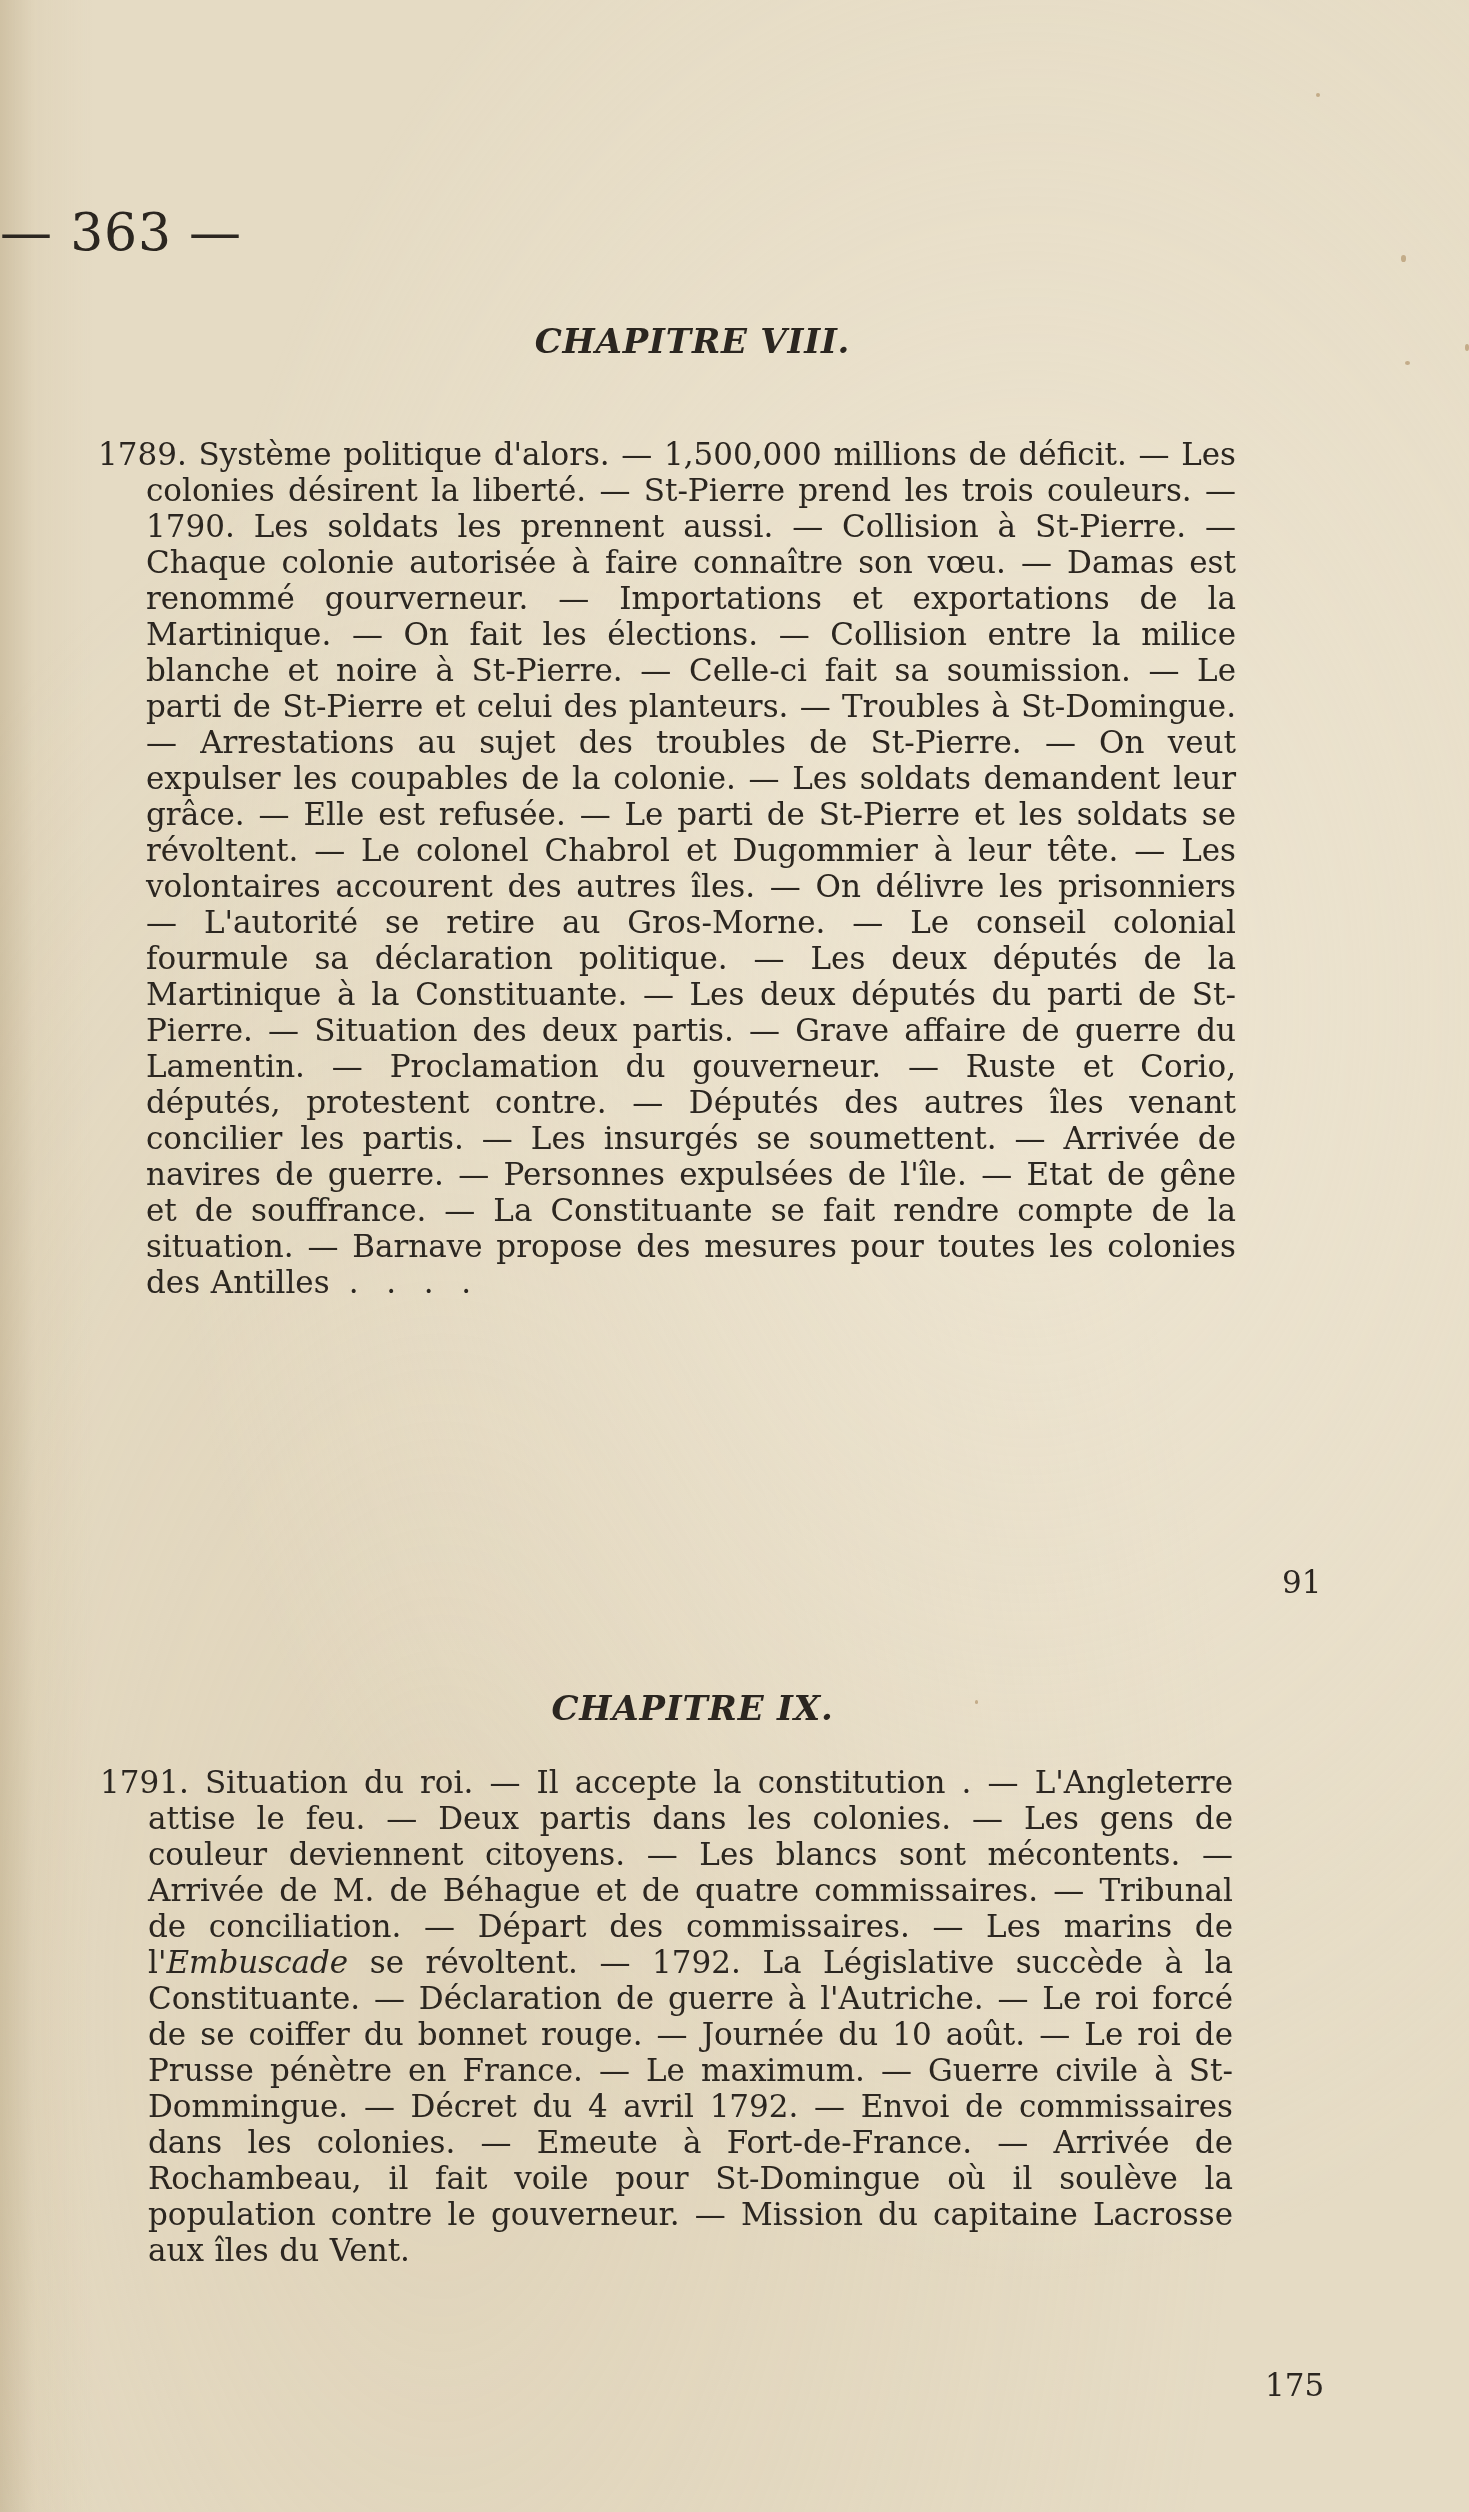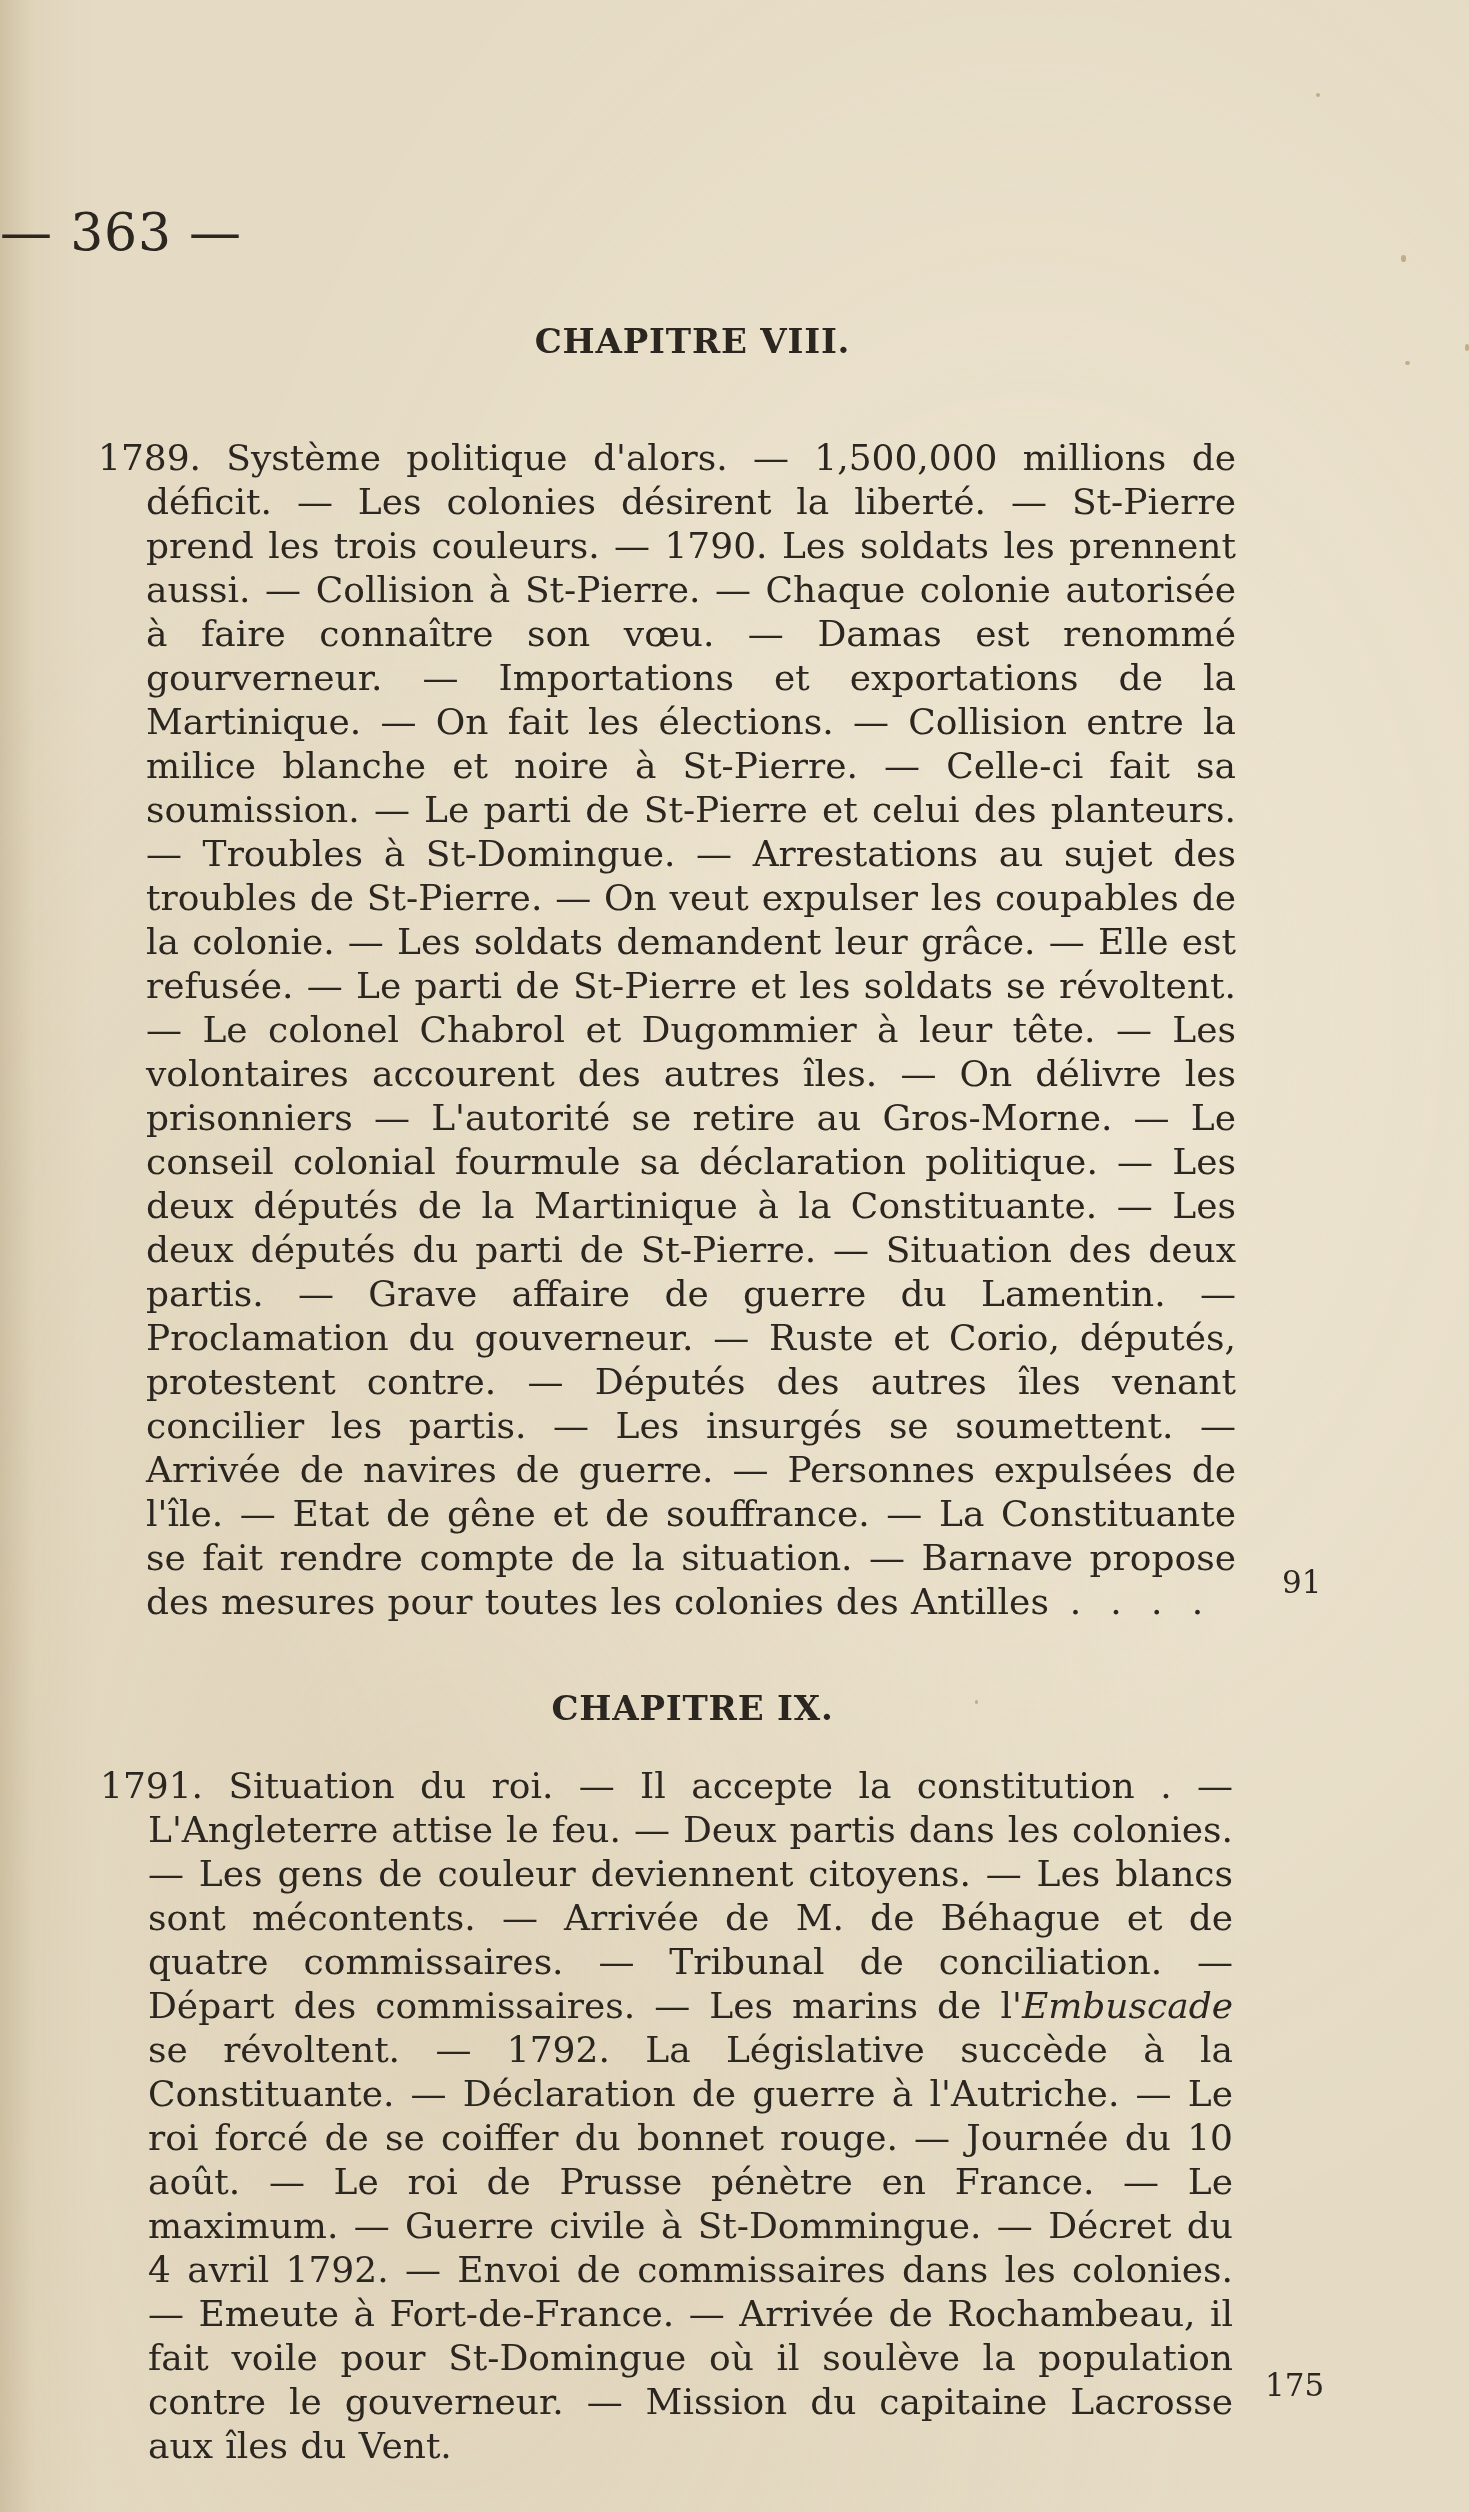--- a/index.html
+++ b/index.html
@@ -30,30 +30,31 @@
       padding-left: 0px;
     }
     .chapter-title {
       position: absolute;
       left: 0;
       width: 1385px;
       text-align: center;
       font-size: 34px;
       font-weight: bold;
       letter-spacing: 0.8px;
+      font-style: italic;
     }
     #chap8-title { top: 321px; }
     #chap9-title { top: 1654px; margin-top: 34px; }
 
     .summary {
       position: absolute;
       left: 98px;
       width: 1136px;
-      font-size: 36px;
-      line-height: 44px;
+      font-size: 31px;
+      line-height: 36px;
       text-align: justify;
       text-indent: -48px;
       padding-left: 48px;
       box-sizing: border-box;
       word-spacing: 0.8px;
     }
     #chap8-summary { top: 436px; width: 1138px; }
     #chap9-summary { top: 1764px; left: 100px; width: 1133px; }
 
     .summary .leader {

